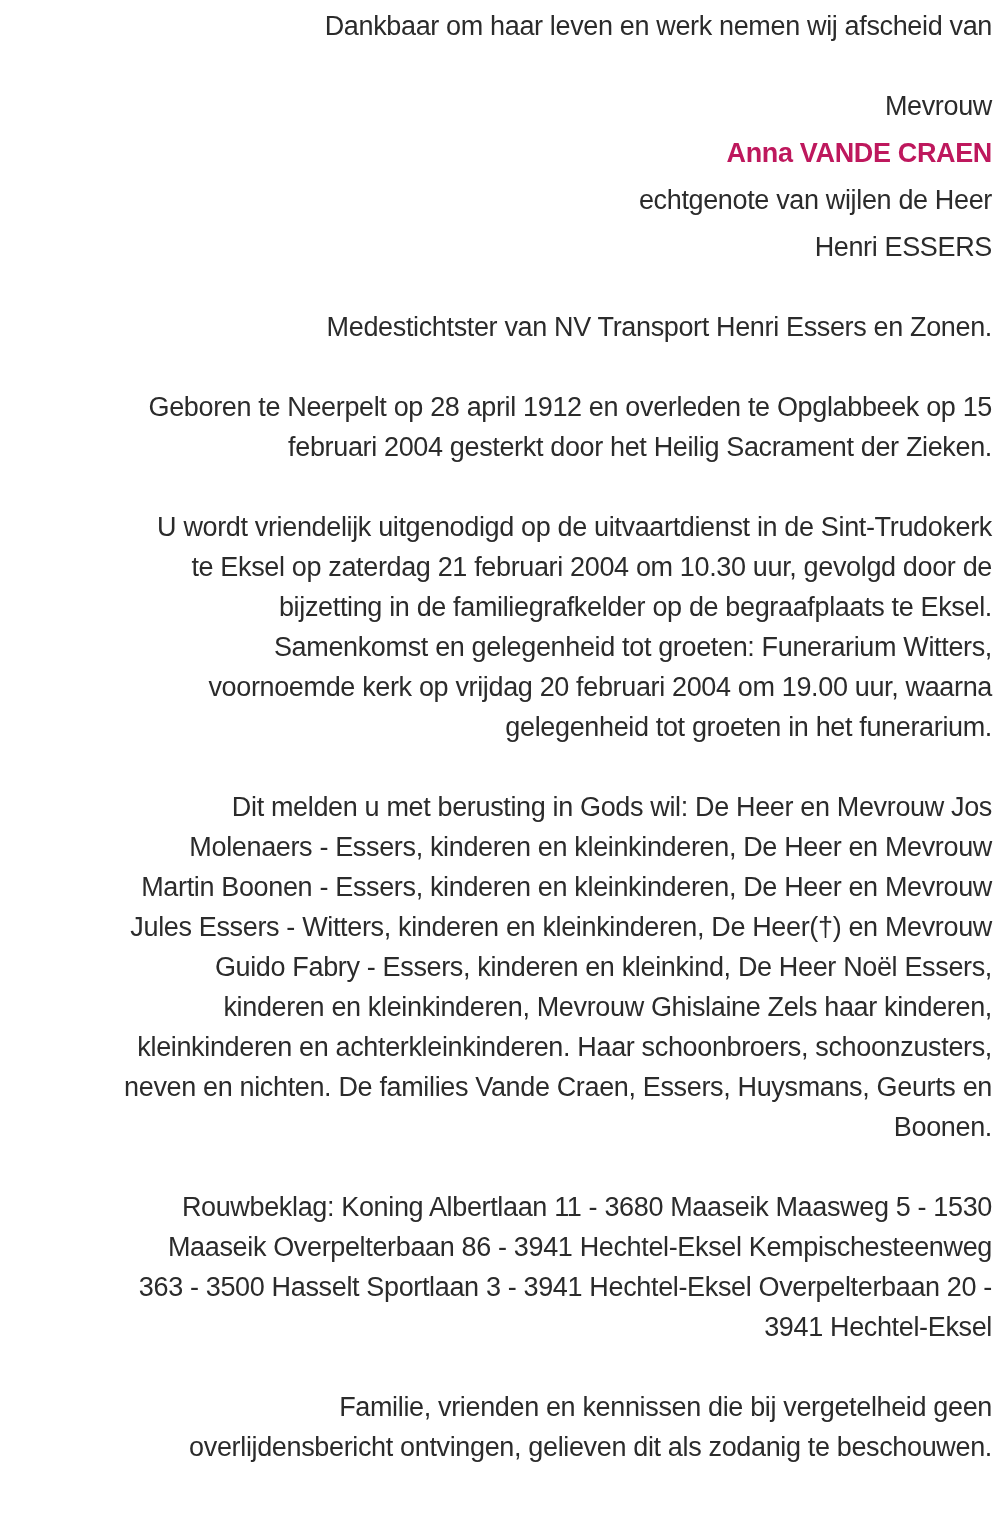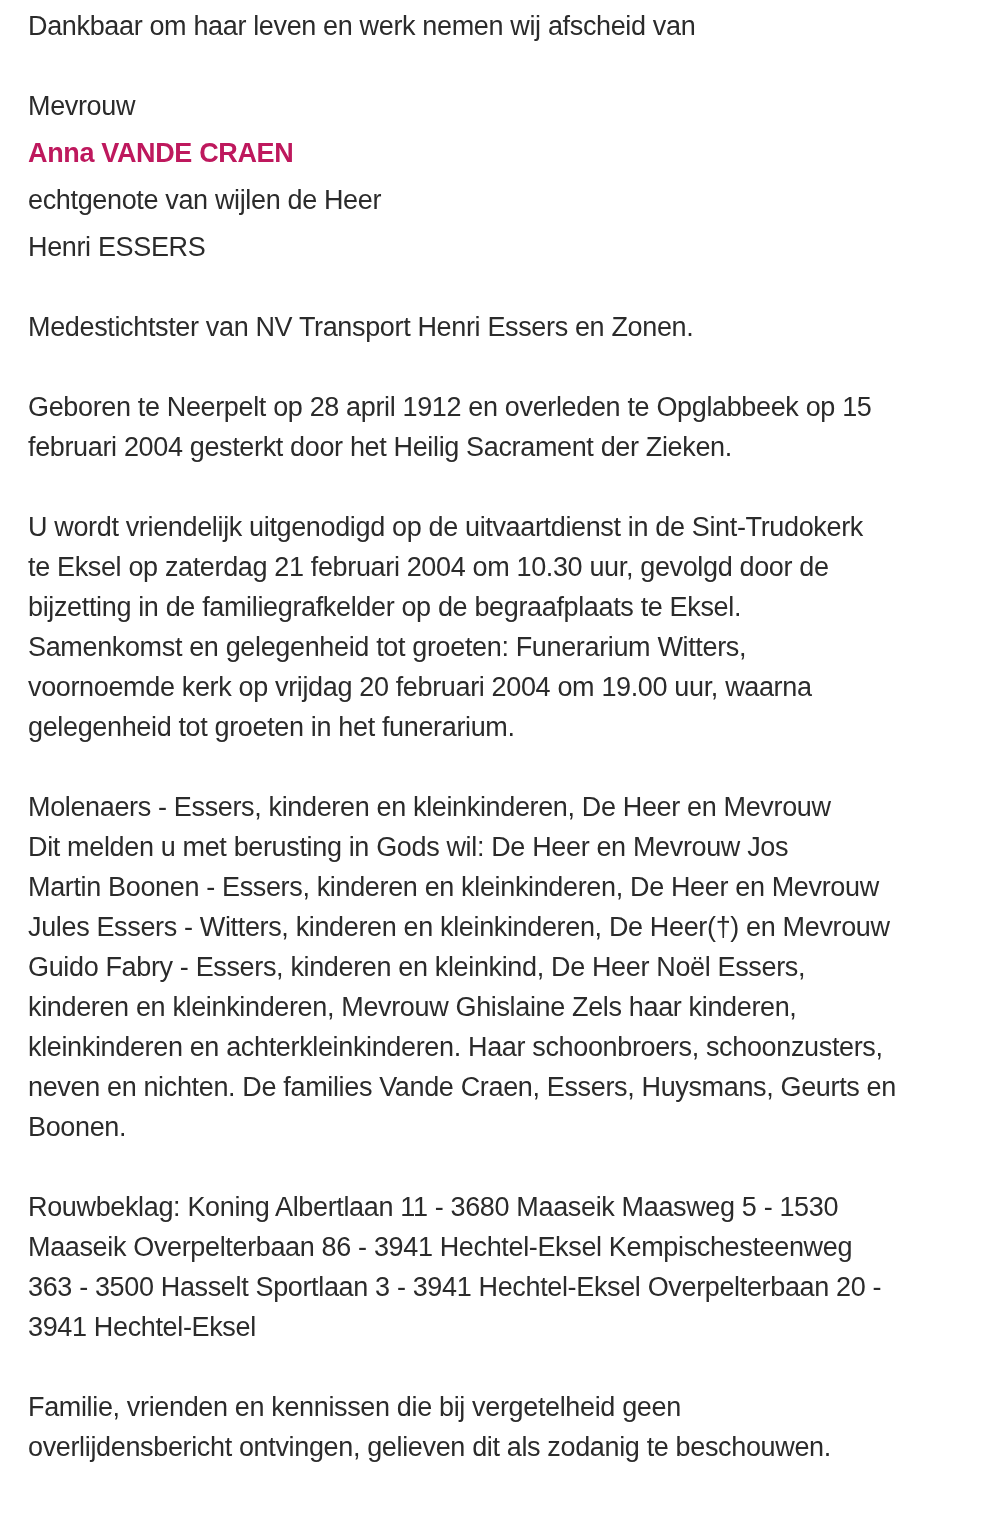--- a/index.html
+++ b/index.html
@@ -16,21 +16,22 @@
     background: #ffffff;
     padding: 6px 8px 0 12px;
     font-family: "Liberation Sans", sans-serif;
     font-size: 27px;
     line-height: 40px;
     letter-spacing: -0.35px;
     color: #2b2b2b;
     font-weight: 400;
   }
   .para {
-    margin: 0 0 40px 16px;
+    margin: 0 0 40px 4px;
+    text-align: right;
   }
   .para:last-child {
     margin-bottom: 0;
   }
   .ln {
     display: block;
     white-space: nowrap;
   }
   .name-block .ln {
     margin-bottom: 7px;
@@ -71,22 +72,22 @@
   <p class="para">
     <span class="ln">U wordt vriendelijk uitgenodigd op de uitvaartdienst in de Sint-Trudokerk</span>
     <span class="ln">te Eksel op zaterdag 21 februari 2004 om 10.30 uur, gevolgd door de</span>
     <span class="ln">bijzetting in de familiegrafkelder op de begraafplaats te Eksel.</span>
     <span class="ln">Samenkomst en gelegenheid tot groeten: Funerarium Witters,</span>
     <span class="ln">voornoemde kerk op vrijdag 20 februari 2004 om 19.00 uur, waarna</span>
     <span class="ln">gelegenheid tot groeten in het funerarium.</span>
   </p>
 
   <p class="para">
+    <span class="ln">Dit melden u met berusting in Gods wil: De Heer en Mevrouw Jos</span>
     <span class="ln">Molenaers - Essers, kinderen en kleinkinderen, De Heer en Mevrouw</span>
-    <span class="ln">Dit melden u met berusting in Gods wil: De Heer en Mevrouw Jos</span>
     <span class="ln">Martin Boonen - Essers, kinderen en kleinkinderen, De Heer en Mevrouw</span>
     <span class="ln">Jules Essers - Witters, kinderen en kleinkinderen, De Heer(†) en Mevrouw</span>
     <span class="ln">Guido Fabry - Essers, kinderen en kleinkind, De Heer Noël Essers,</span>
     <span class="ln">kinderen en kleinkinderen, Mevrouw Ghislaine Zels haar kinderen,</span>
     <span class="ln">kleinkinderen en achterkleinkinderen. Haar schoonbroers, schoonzusters,</span>
     <span class="ln">neven en nichten. De families Vande Craen, Essers, Huysmans, Geurts en</span>
     <span class="ln">Boonen.</span>
   </p>
 
   <p class="para">

